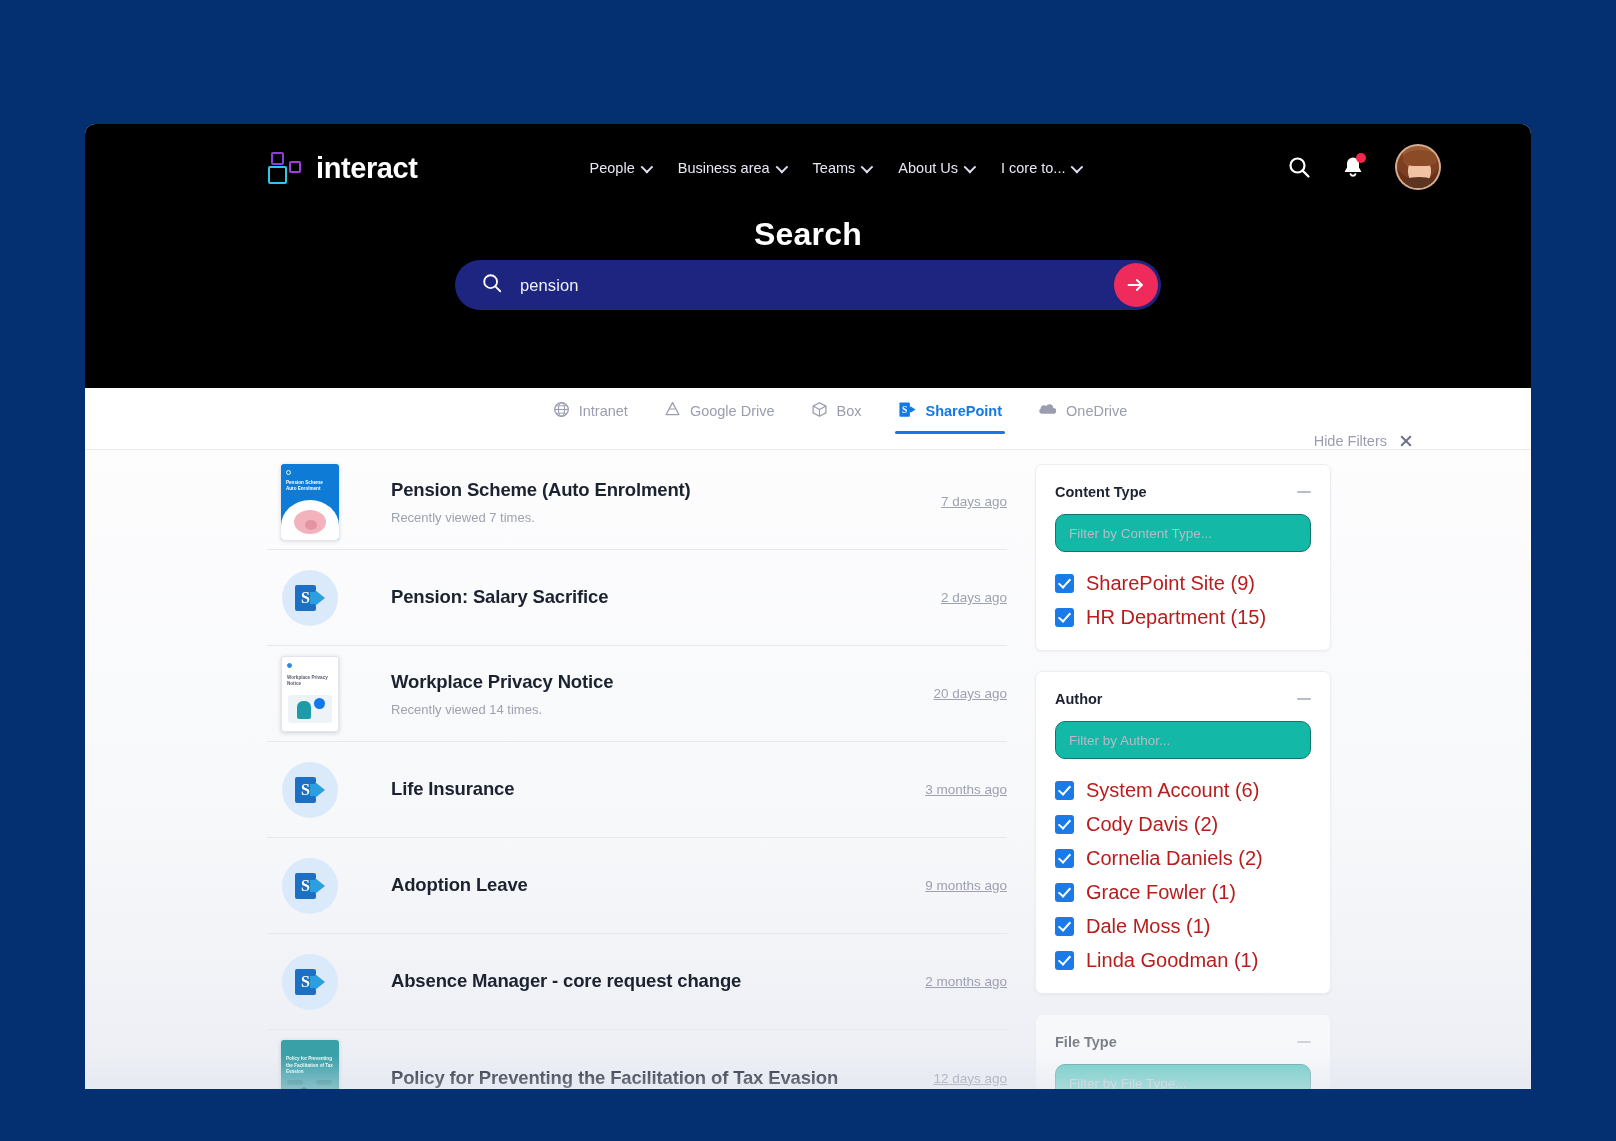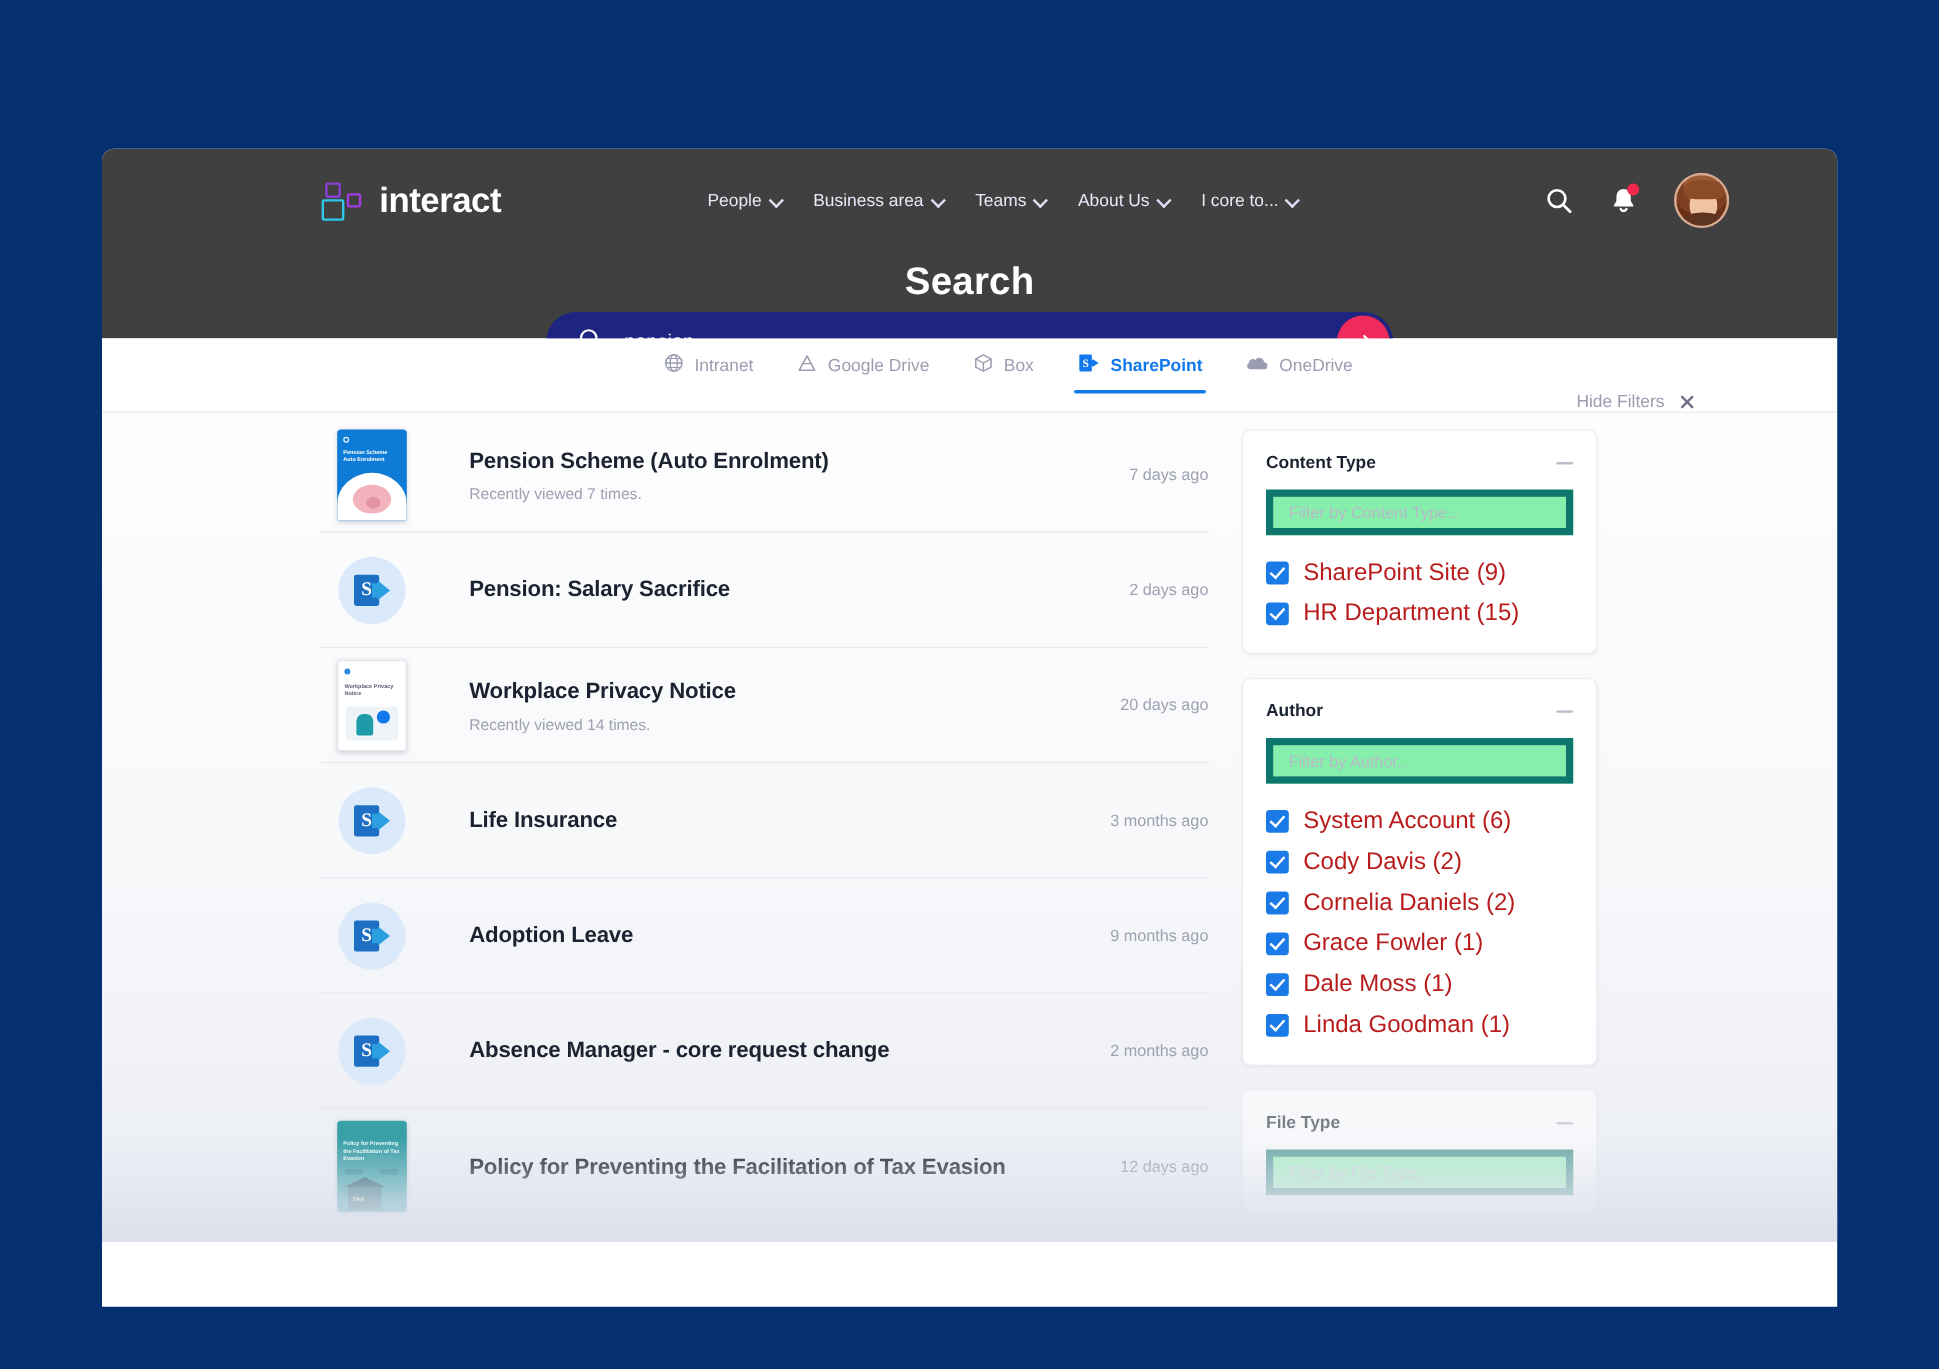--- a/index.html
+++ b/index.html
@@ -16,22 +16,22 @@
     left: 85px; top: 124px;
     width: 1446px; height: 965px;
     background: #fff;
     border-radius: 10px 10px 0 0;
     overflow: hidden;
   }
 
   
   .header {
     position: relative;
-    height: 158px;
-    background: #404040;
+    height: 264px;
+    background: #000000;
   }
   .topbar {
     height: 86px;
     display: flex;
     align-items: center;
     padding: 0 90px 0 0;
   }
   .brand {
     display: flex; align-items: center; gap: 14px;
     margin-left: 183px;
@@ -274,21 +274,21 @@
   .result-main { flex: 1 1 auto; min-width: 0; padding-left: 4px; }
   .result-title {
     color: #1b2230; font-size: 18.5px; font-weight: 700;
     letter-spacing: -0.15px; line-height: 1.3;
   }
   .result-sub {
     color: #9ea1b2; font-size: 13px; margin-top: 7px;
   }
   .result-date {
     flex: none; color: #9ea1b2; font-size: 13.5px;
-    padding-left: 14px; white-space: nowrap;
+    padding-left: 14px; white-space: nowrap; text-decoration: underline;
   }
 
   
   .filters { width: 296px; flex: none; padding-top: 14px; }
   .filter-card {
     background: #fff;
     border: 1px solid #eceef3;
     border-radius: 7px;
     box-shadow: 0 1px 3px rgba(30,40,70,0.055);
     padding: 19px 19px 16px 19px;
@@ -298,22 +298,22 @@
     display: flex; align-items: center; justify-content: space-between;
     margin-bottom: 14px;
   }
   .filter-title { color: #1b2230; font-size: 14.5px; font-weight: 700; }
   .minus {
     width: 14px; height: 2px; background: #b9bcc9; border-radius: 1px;
     cursor: pointer;
   }
   .filter-input {
     width: 100%; height: 38px;
-    border: 6px solid #0f766e; border-radius: 0;
-    background: #86efac;
+    border: 1px solid #0f766e; border-radius: 10px;
+    background: #14b8a6;
     padding: 0 13px;
     font-family: "Liberation Sans", sans-serif;
     font-size: 13.5px; color: #3b3f52;
     outline: none;
   }
   .filter-input::placeholder { color: #b7bac7; }
   .filter-list { margin-top: 14px; }
   .filter-opt {
     display: flex; align-items: center; gap: 12px;
     height: 34px; cursor: pointer;

